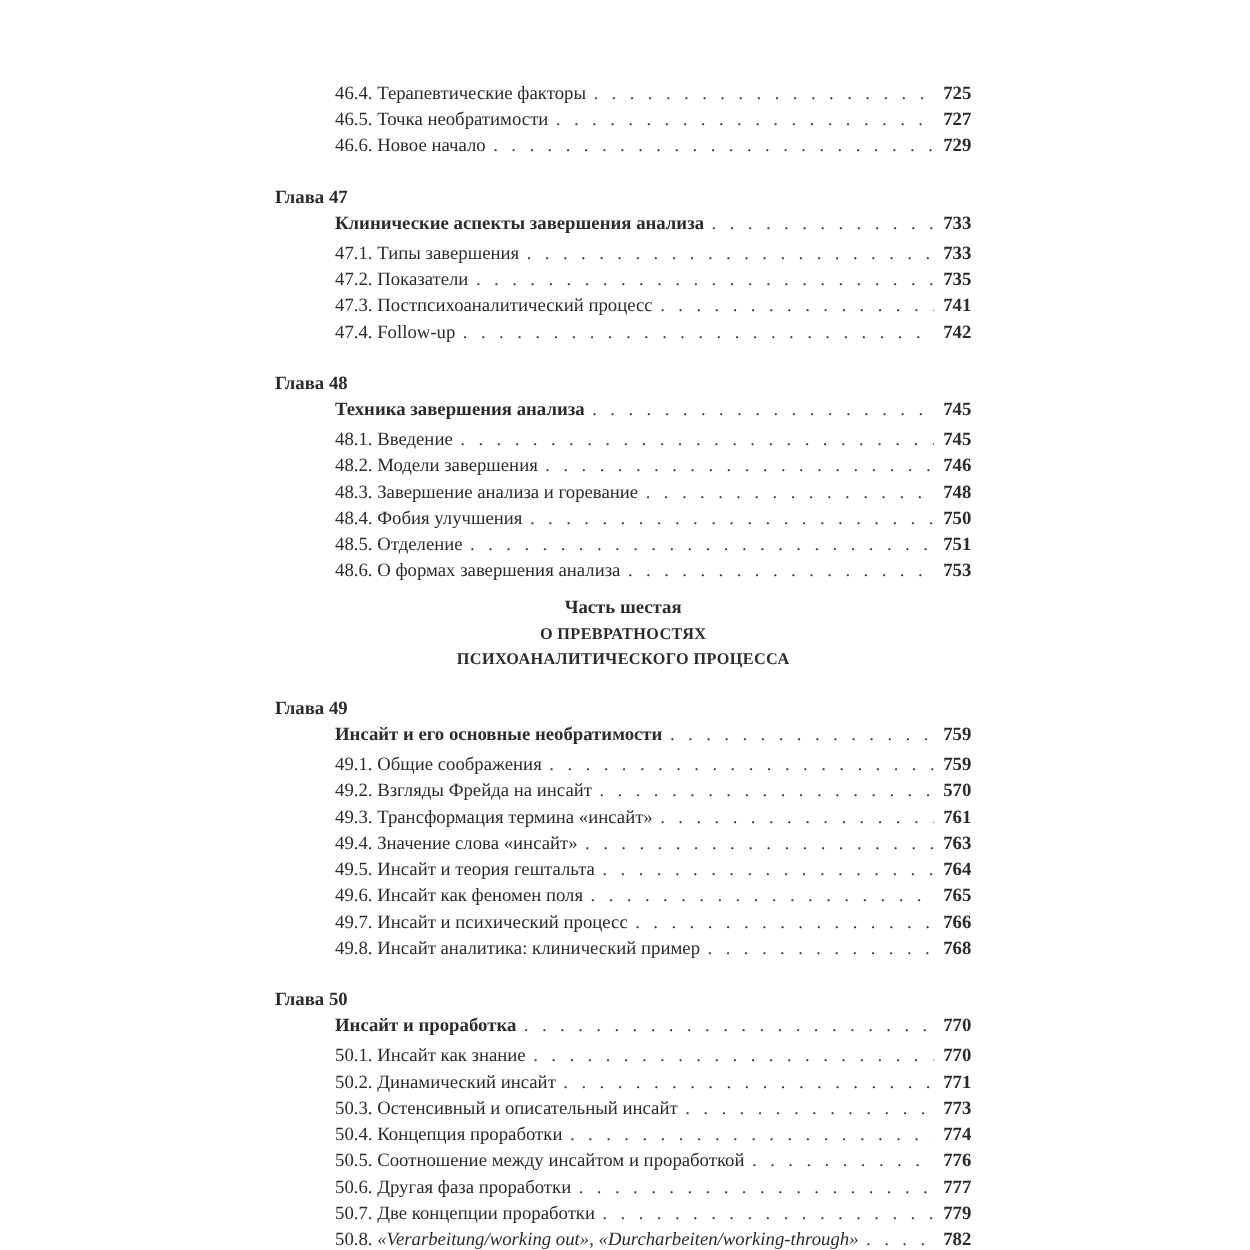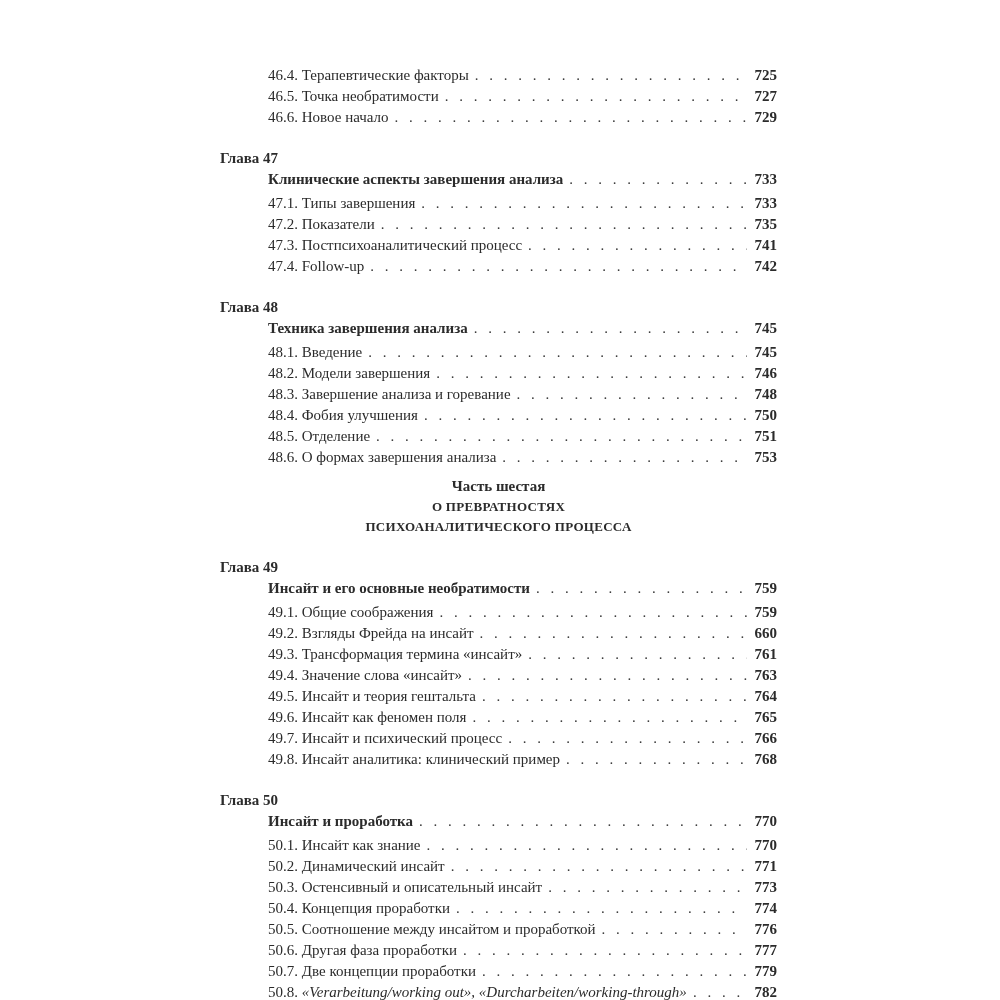--- a/index.html
+++ b/index.html
@@ -185,21 +185,21 @@
       </div>
       <div class="items-group">
         <div class="row">
           <span class="label">49.1. Общие соображения</span>
           <span class="dots">. . . . . . . . . . . . . . . . . . . . . . . . . . . . . . . . . . . . . . . . . . . . . . . . . . . . . . . . . . . . . . . . . . . . . . </span>
           <span class="pagenum">759</span>
         </div>
         <div class="row">
           <span class="label">49.2. Взгляды Фрейда на инсайт</span>
           <span class="dots">. . . . . . . . . . . . . . . . . . . . . . . . . . . . . . . . . . . . . . . . . . . . . . . . . . . . . . . . . . . . . . . . . . . . . . </span>
-          <span class="pagenum">660</span>
+          <span class="pagenum">570</span>
         </div>
         <div class="row">
           <span class="label">49.3. Трансформация термина «инсайт»</span>
           <span class="dots">. . . . . . . . . . . . . . . . . . . . . . . . . . . . . . . . . . . . . . . . . . . . . . . . . . . . . . . . . . . . . . . . . . . . . . </span>
           <span class="pagenum">761</span>
         </div>
         <div class="row">
           <span class="label">49.4. Значение слова «инсайт»</span>
           <span class="dots">. . . . . . . . . . . . . . . . . . . . . . . . . . . . . . . . . . . . . . . . . . . . . . . . . . . . . . . . . . . . . . . . . . . . . . </span>
           <span class="pagenum">763</span>

